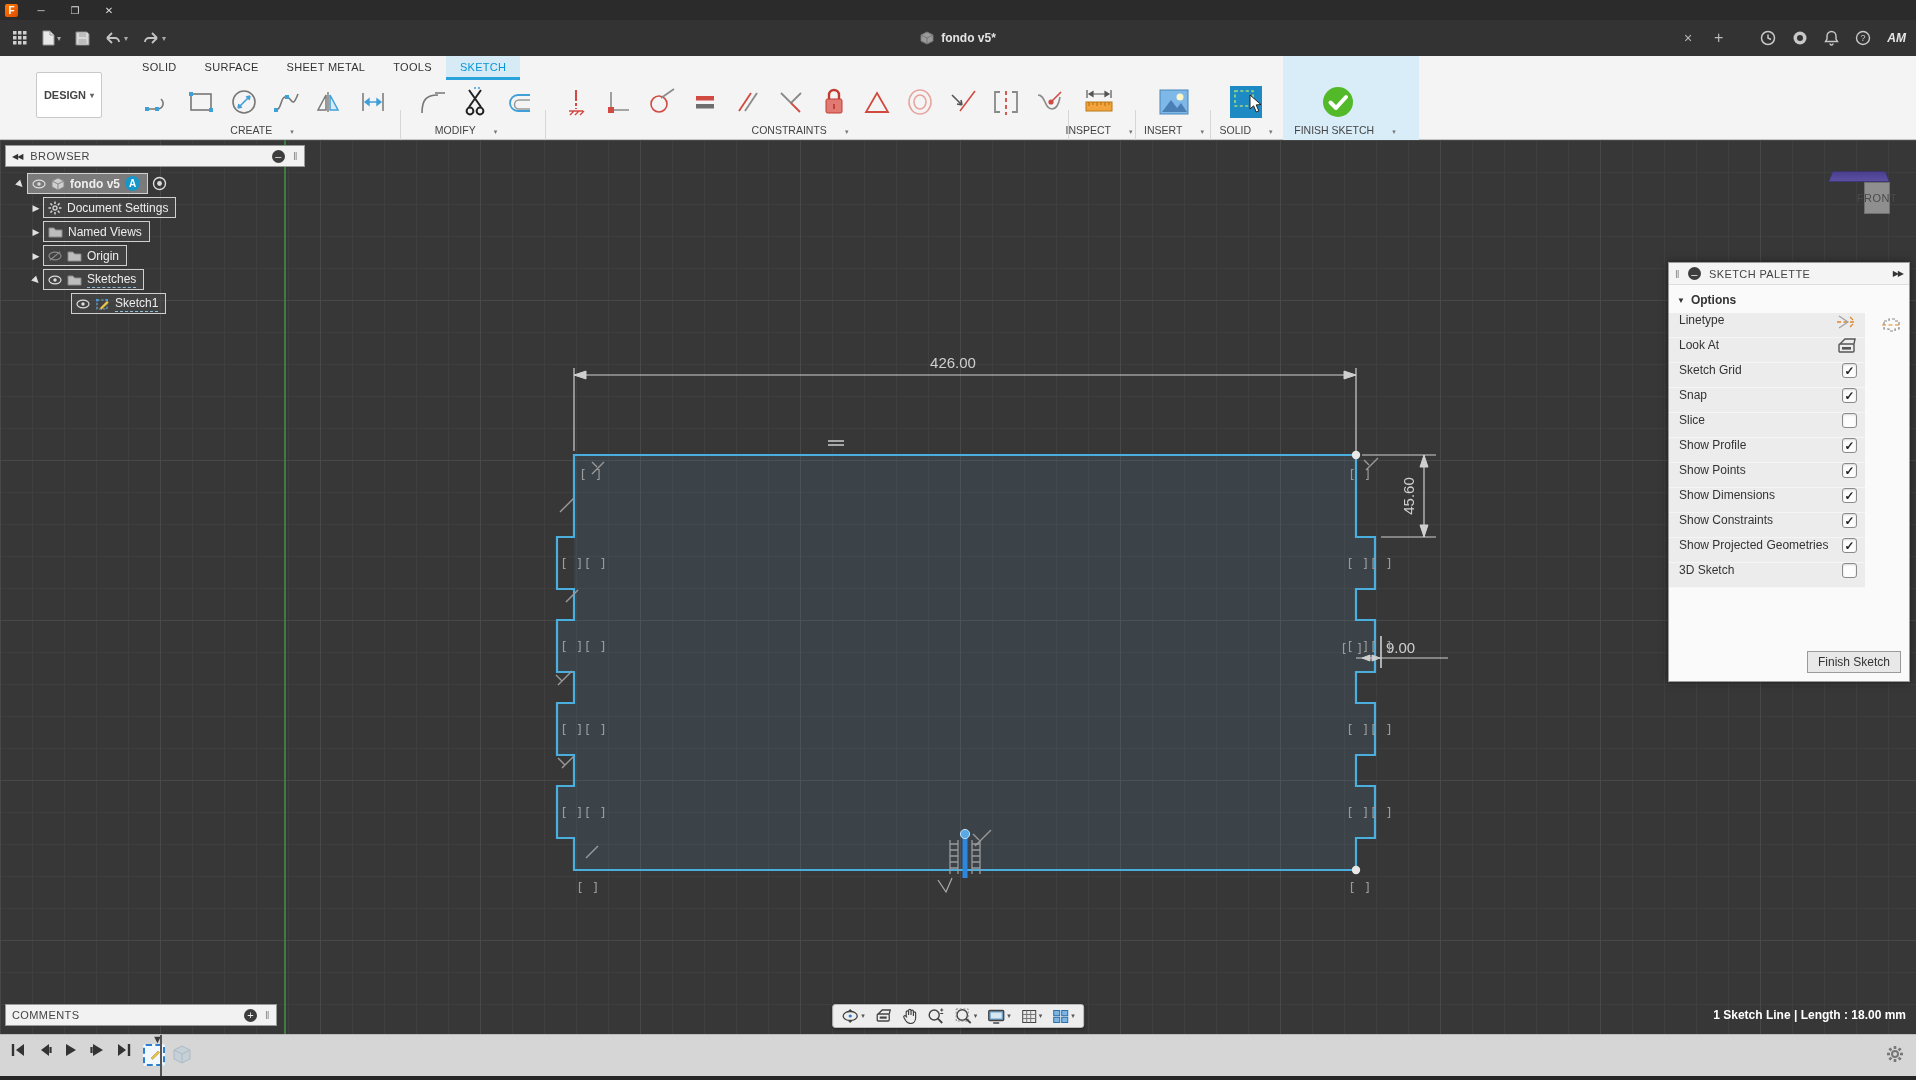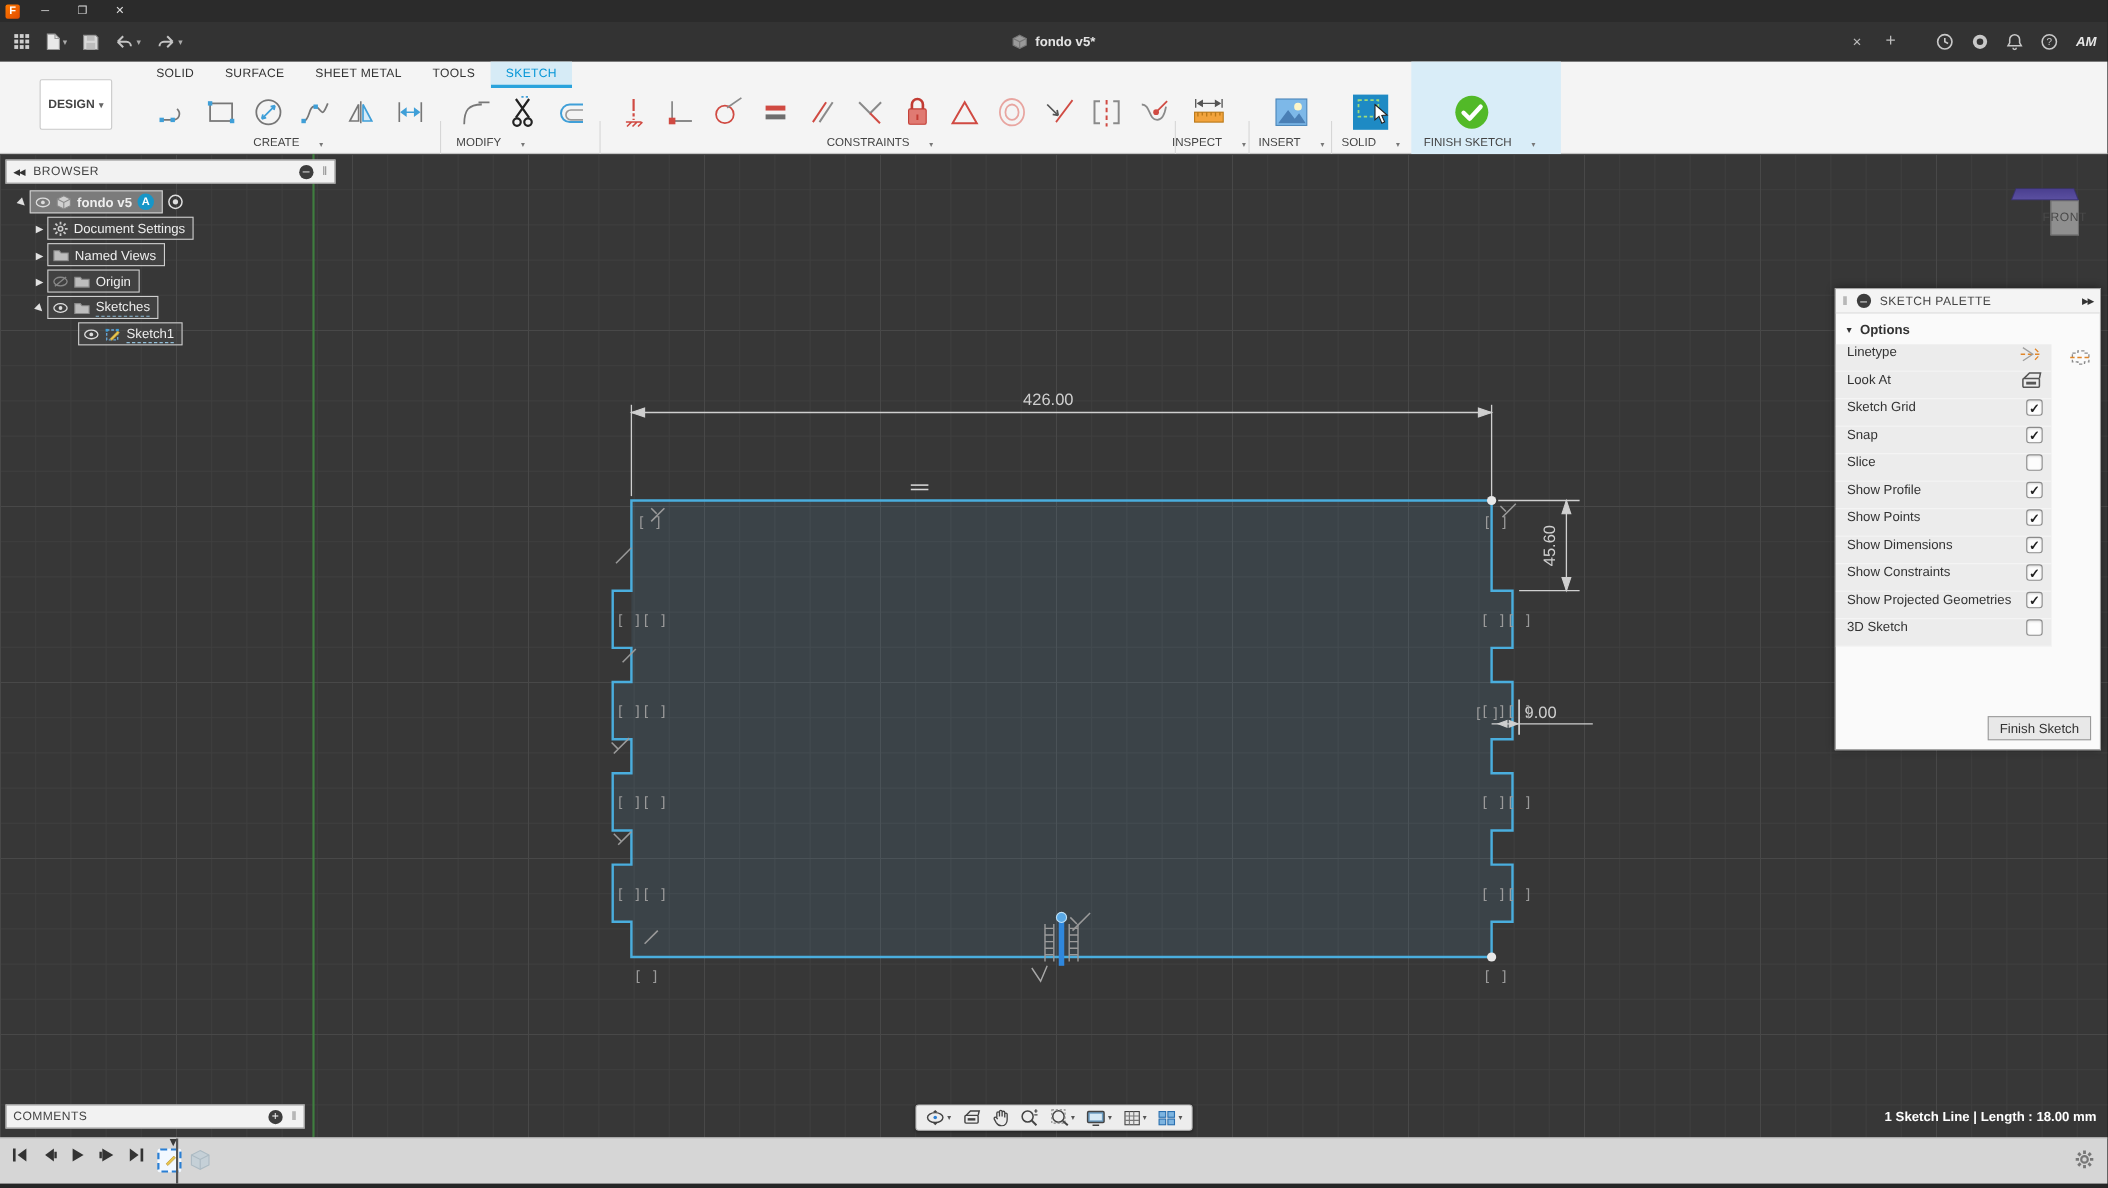--- a/index.html
+++ b/index.html
@@ -431,21 +431,21 @@
             <path d="M1 1 L1 15 L4.6 11.8 L7.2 18 L9.8 16.9 L7.2 10.9 L12 10.6 Z" fill="#fff" stroke="#222" stroke-width="1"></path>
           </svg>
       </div>
     </div>
 
     <div class="ribbon-labels">
       <div class="rlabel" style="left:262px">
         <span>CREATE</span>
           <span class="caret">▾</span>
       </div>
-      <div class="rlabel" style="left:446px">
+      <div class="rlabel" style="left:466px">
         <span>MODIFY</span>
           <span class="caret">▾</span>
       </div>
       <div class="rlabel" style="left:800px">
         <span>CONSTRAINTS</span>
           <span class="caret">▾</span>
       </div>
       <div class="rlabel" style="left:1099px">
         <span>INSPECT</span>
           <span class="caret">▾</span>

